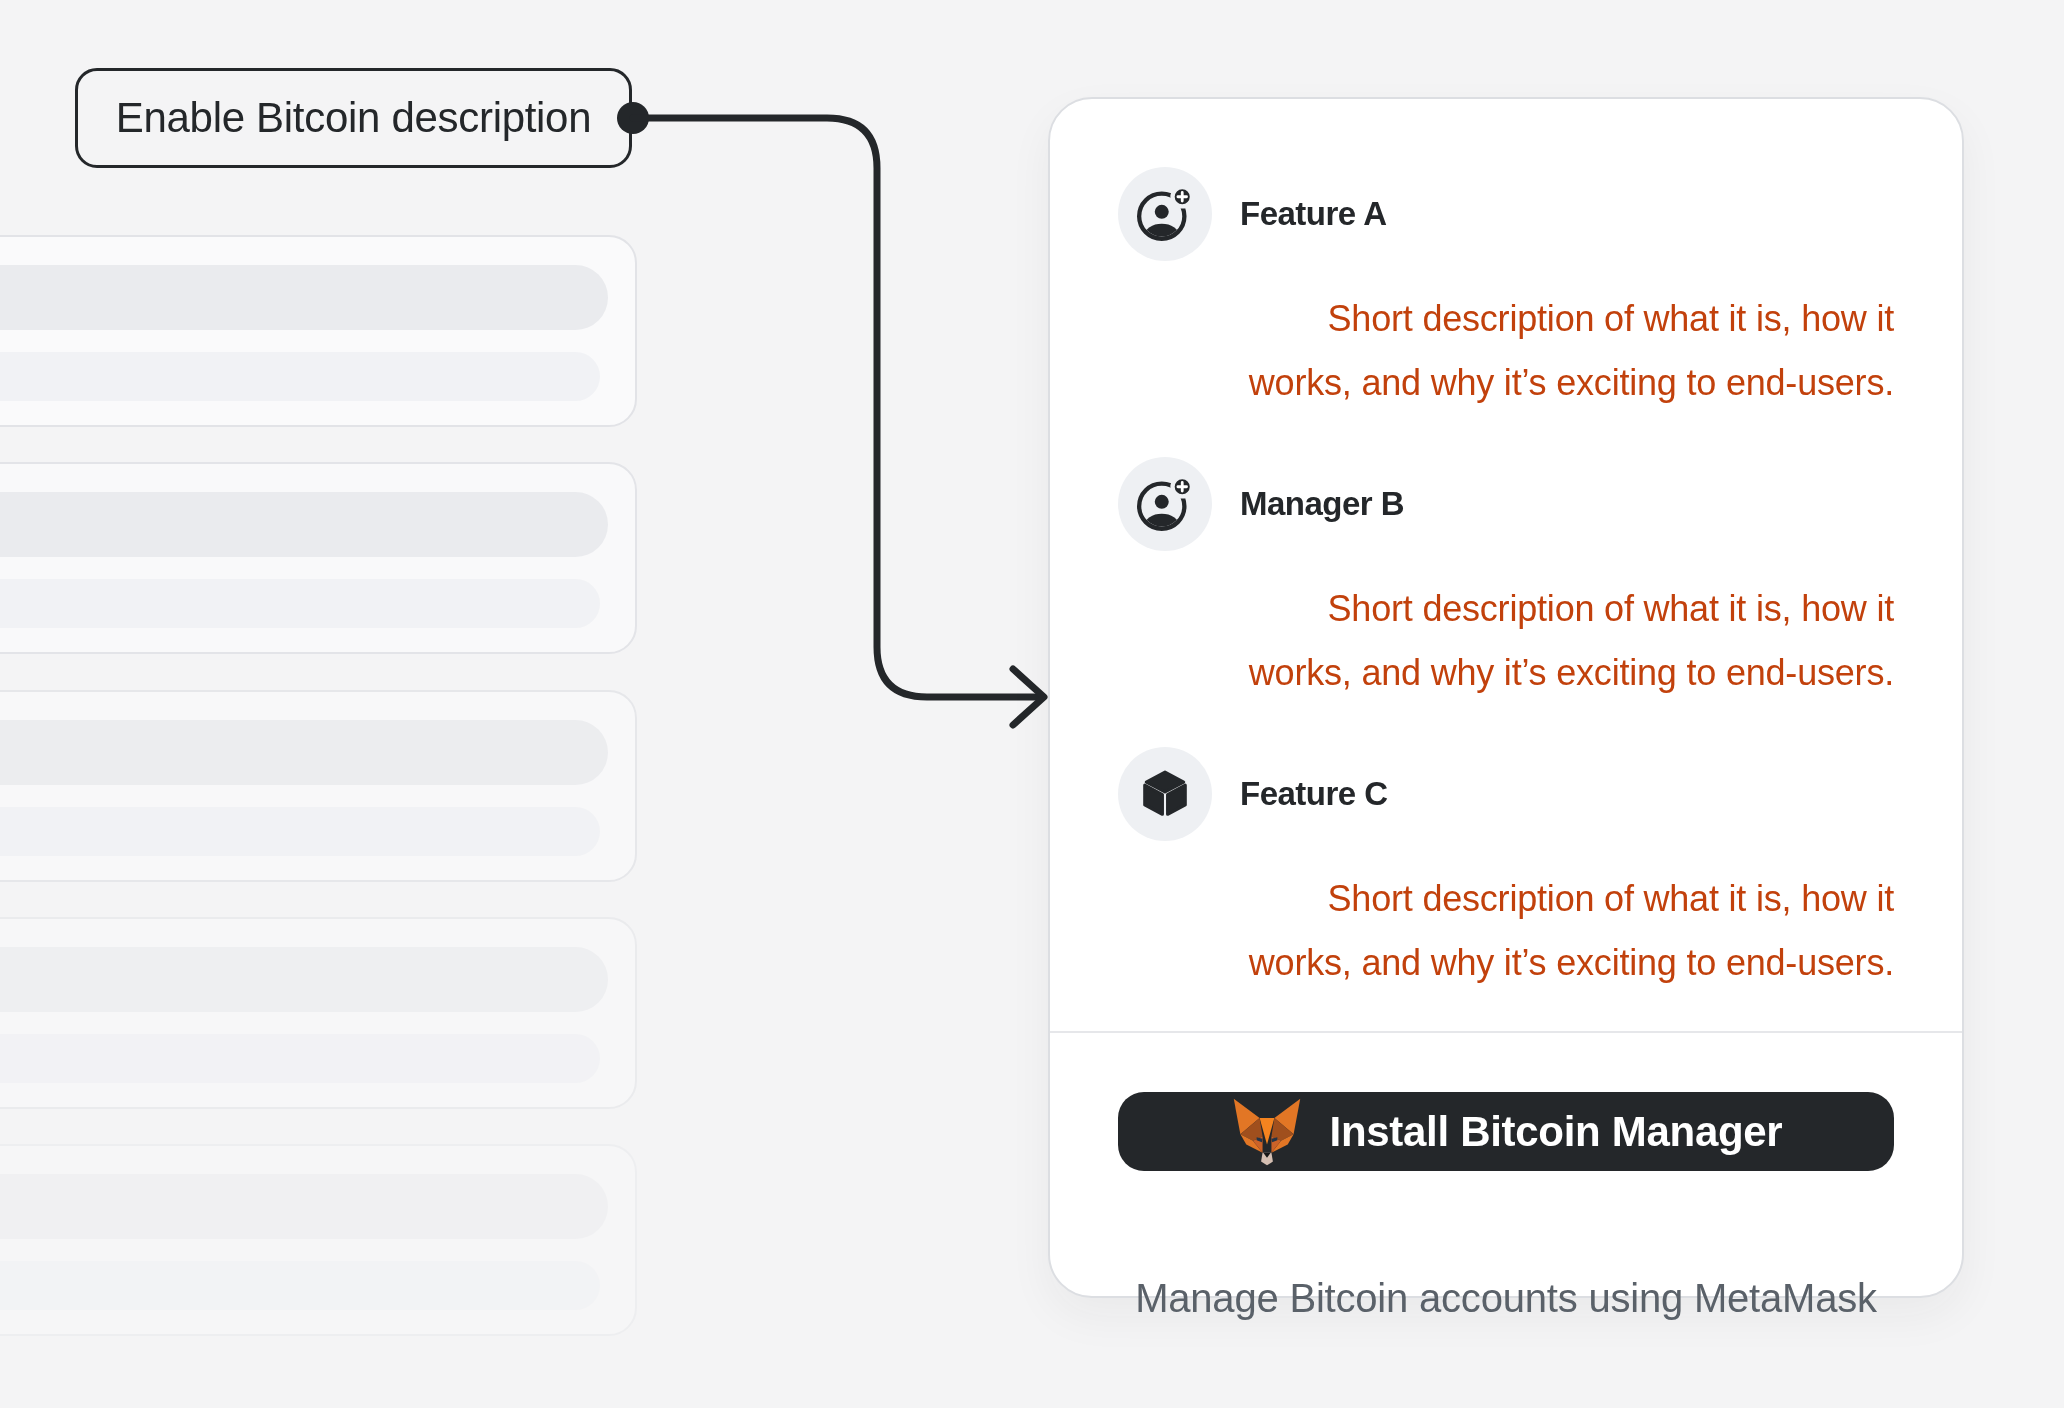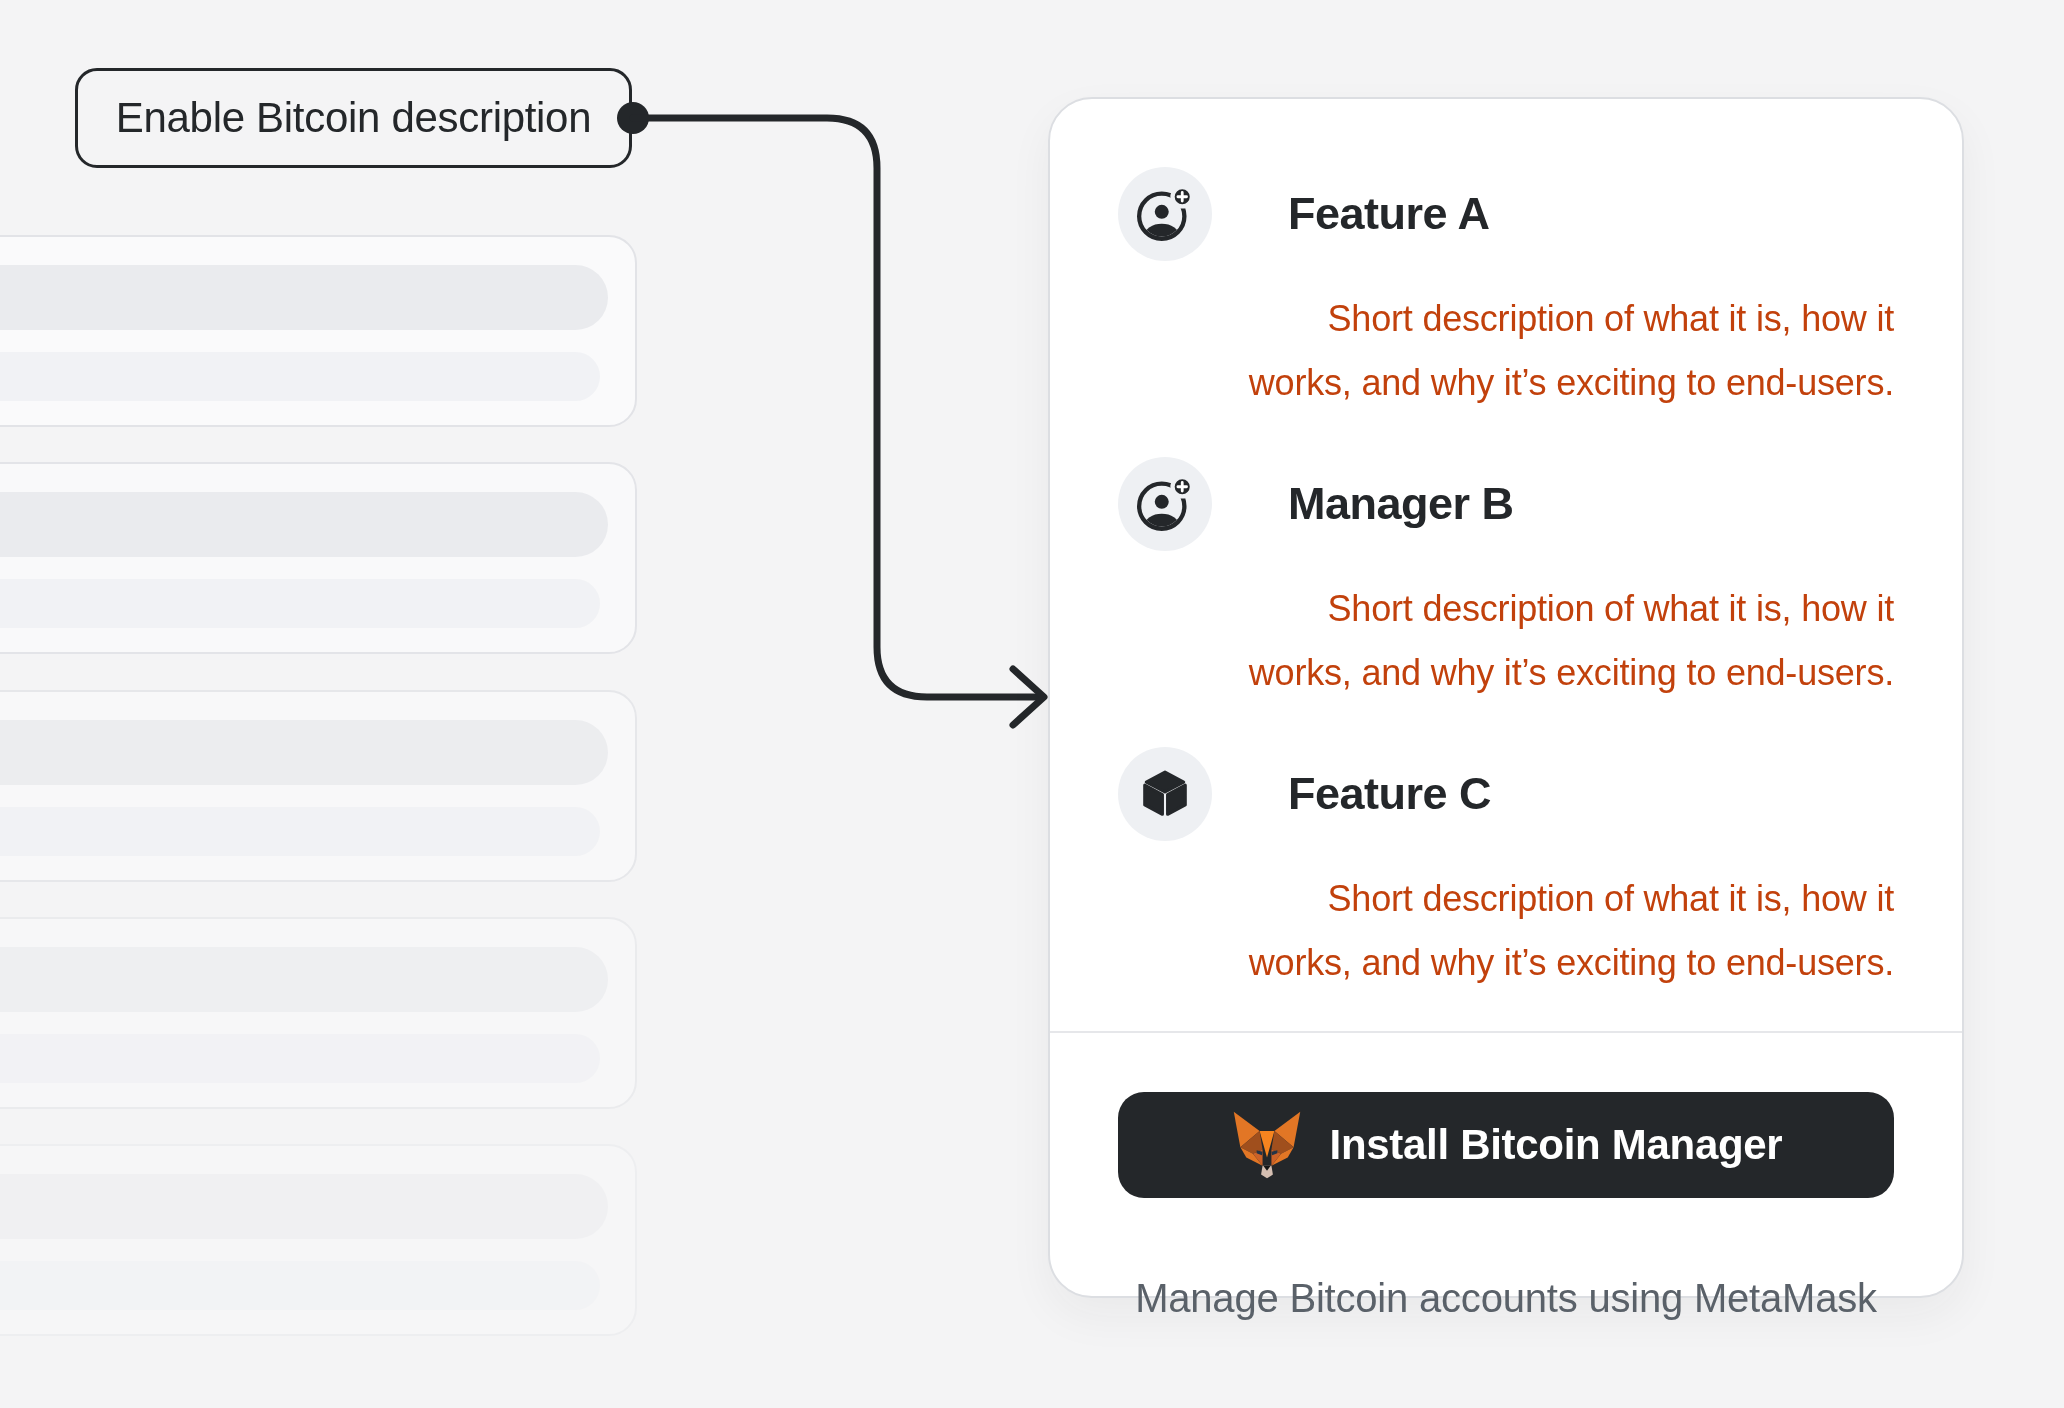--- a/index.html
+++ b/index.html
@@ -36,27 +36,27 @@
     background:#ffffff; border:2px solid #dcdee2; border-radius:44px;
     box-sizing:border-box; box-shadow:0 18px 45px rgba(36,39,42,0.05);
   }
   .panel-content { position:absolute; left:68px; right:68px; top:68px; }
   .feature-block { margin-bottom:42px; }
   .feature-header { display:flex; align-items:center; gap:28px; margin-bottom:26px; }
   .icon-circle {
     width:94px; height:94px; border-radius:50%; background:#eef0f3;
     display:flex; align-items:center; justify-content:center; flex:0 0 auto;
   }
-  .feature-title { font-size:45px; font-weight:700; letter-spacing:-0.5px; color:#24272a;margin-left:48px; }
+  .feature-title { font-size:33px; font-weight:700; letter-spacing:-0.5px; color:#24272a; }
   .feature-desc { font-size:36px; line-height:64px; letter-spacing:-0.2px; color:#c2410c;text-align:right; }
 
   .panel-divider { position:absolute; left:0; right:0; top:932px; height:2px; background:#e6e7ea; }
 
   .install-button {
-    position:absolute; left:68px; right:68px; top:993px; height:106px;
+    position:absolute; left:68px; right:68px; top:993px; height:79px;
     background:#24272a; border:none; border-radius:26px;
     display:flex; align-items:center; justify-content:center; gap:26px;
     cursor:pointer; padding:12px;
   }
   .install-label {
     color:#ffffff; font-size:42px; font-weight:700; letter-spacing:-0.3px;
     font-family:"Liberation Sans", sans-serif;
   }
   .install-caption {
     position:absolute; left:0; right:0; top:1173px; height:52px;

